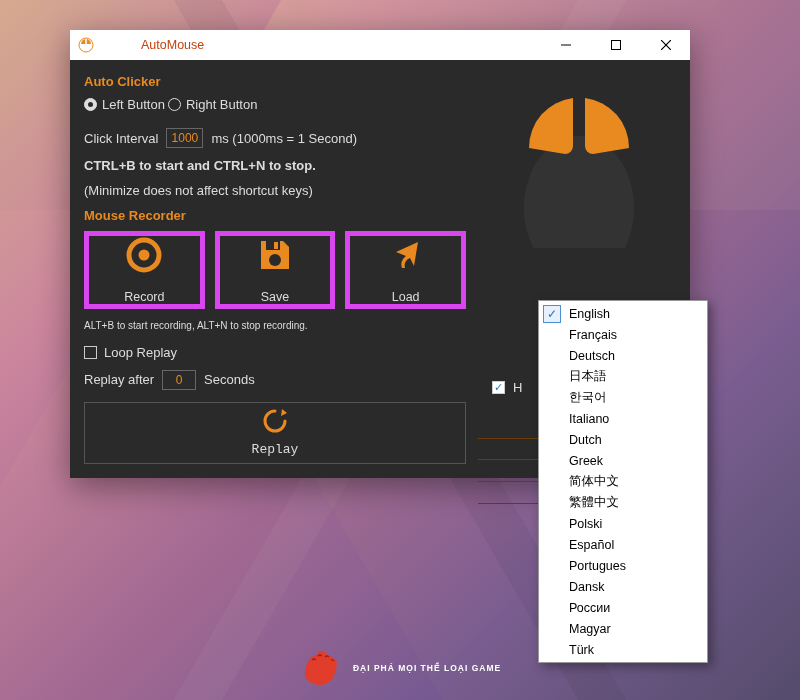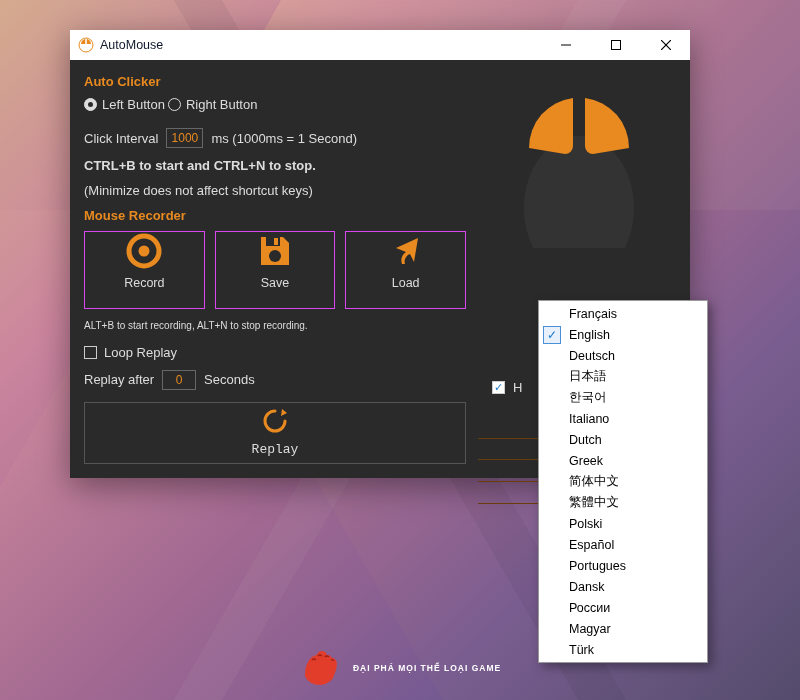--- a/index.html
+++ b/index.html
@@ -42,21 +42,21 @@
     height: 30px;
     background: #ffffff;
     display: flex; align-items: center;
     padding: 0 2px 0 8px;
     gap: 6px;
   }
   .titlebar-icon {
     width: 16px; height: 16px;
     display:flex; align-items:center; justify-content:center;
   }
-  .titlebar-title { font-size: 12.5px; color: #0f172a; }
+  .titlebar-title { font-size: 12.5px; color: #c2410c; margin-left: 41px; }
   .titlebar-spacer { flex: 1; }
   .titlebar-btn {
     width: 44px; height: 30px;
     display:flex; align-items:center; justify-content:center;
     font-size: 14px; color: #000;
     cursor: pointer;
   }
 
   .window-body {
     display: flex;
@@ -99,23 +99,23 @@
     color:#e88a1f; text-align:center; font-size:12px;
     padding:0 3px;
   }
   .num-input.small { width:34px; color:#e88a1f;}
   .bold-line { font-weight:bold; margin-bottom:10px; }
   .sub-line { margin-bottom:10px; }
 
   .recorder-buttons { display:flex; gap:10px; margin-bottom:10px; }
   .rec-btn {
     flex:1; height:78px;
-    border:1px solid #d946ef;
+    border:5px solid #d946ef;
     background:#2a2a2a;
-    display:flex; flex-direction:column; align-items:center; justify-content:flex-start;
+    display:flex; flex-direction:column; align-items:center; justify-content:space-between;
     gap:6px; cursor:pointer; color:#ddd;
   }
   .rec-btn .icon-slot { height:38px; display:flex; align-items:center; justify-content:center; }
   .rec-btn .btn-label { font-size:12.5px; }
 
   .hint { font-size:10px; margin-bottom:12px; line-height:1.35; max-width:260px;}
   .check-row { display:flex; align-items:center; gap:7px; margin-bottom:10px; cursor:pointer;}
   .checkbox {
     width:13px; height:13px; border:1px solid #ccc; background:#2a2a2a;
     display:flex; align-items:center; justify-content:center;
@@ -346,26 +346,26 @@
         <div class="right-link">
             <span>H</span>
           </div>
       </div>
     </div>
   </div>
 </div>
 
 <div class="lang-menu" id="lang-menu">
     <div class="lang-item">
-      <span class="lang-check"></span>
-      <span>Français</span>
-    </div>
-    <div class="lang-item">
       <span class="lang-check on"></span>
       <span>English</span>
+    </div>
+    <div class="lang-item">
+      <span class="lang-check"></span>
+      <span>Français</span>
     </div>
     <div class="lang-item">
       <span class="lang-check"></span>
       <span>Deutsch</span>
     </div>
     <div class="lang-item">
       <span class="lang-check"></span>
       <span>日本語</span>
     </div>
     <div class="lang-item">

